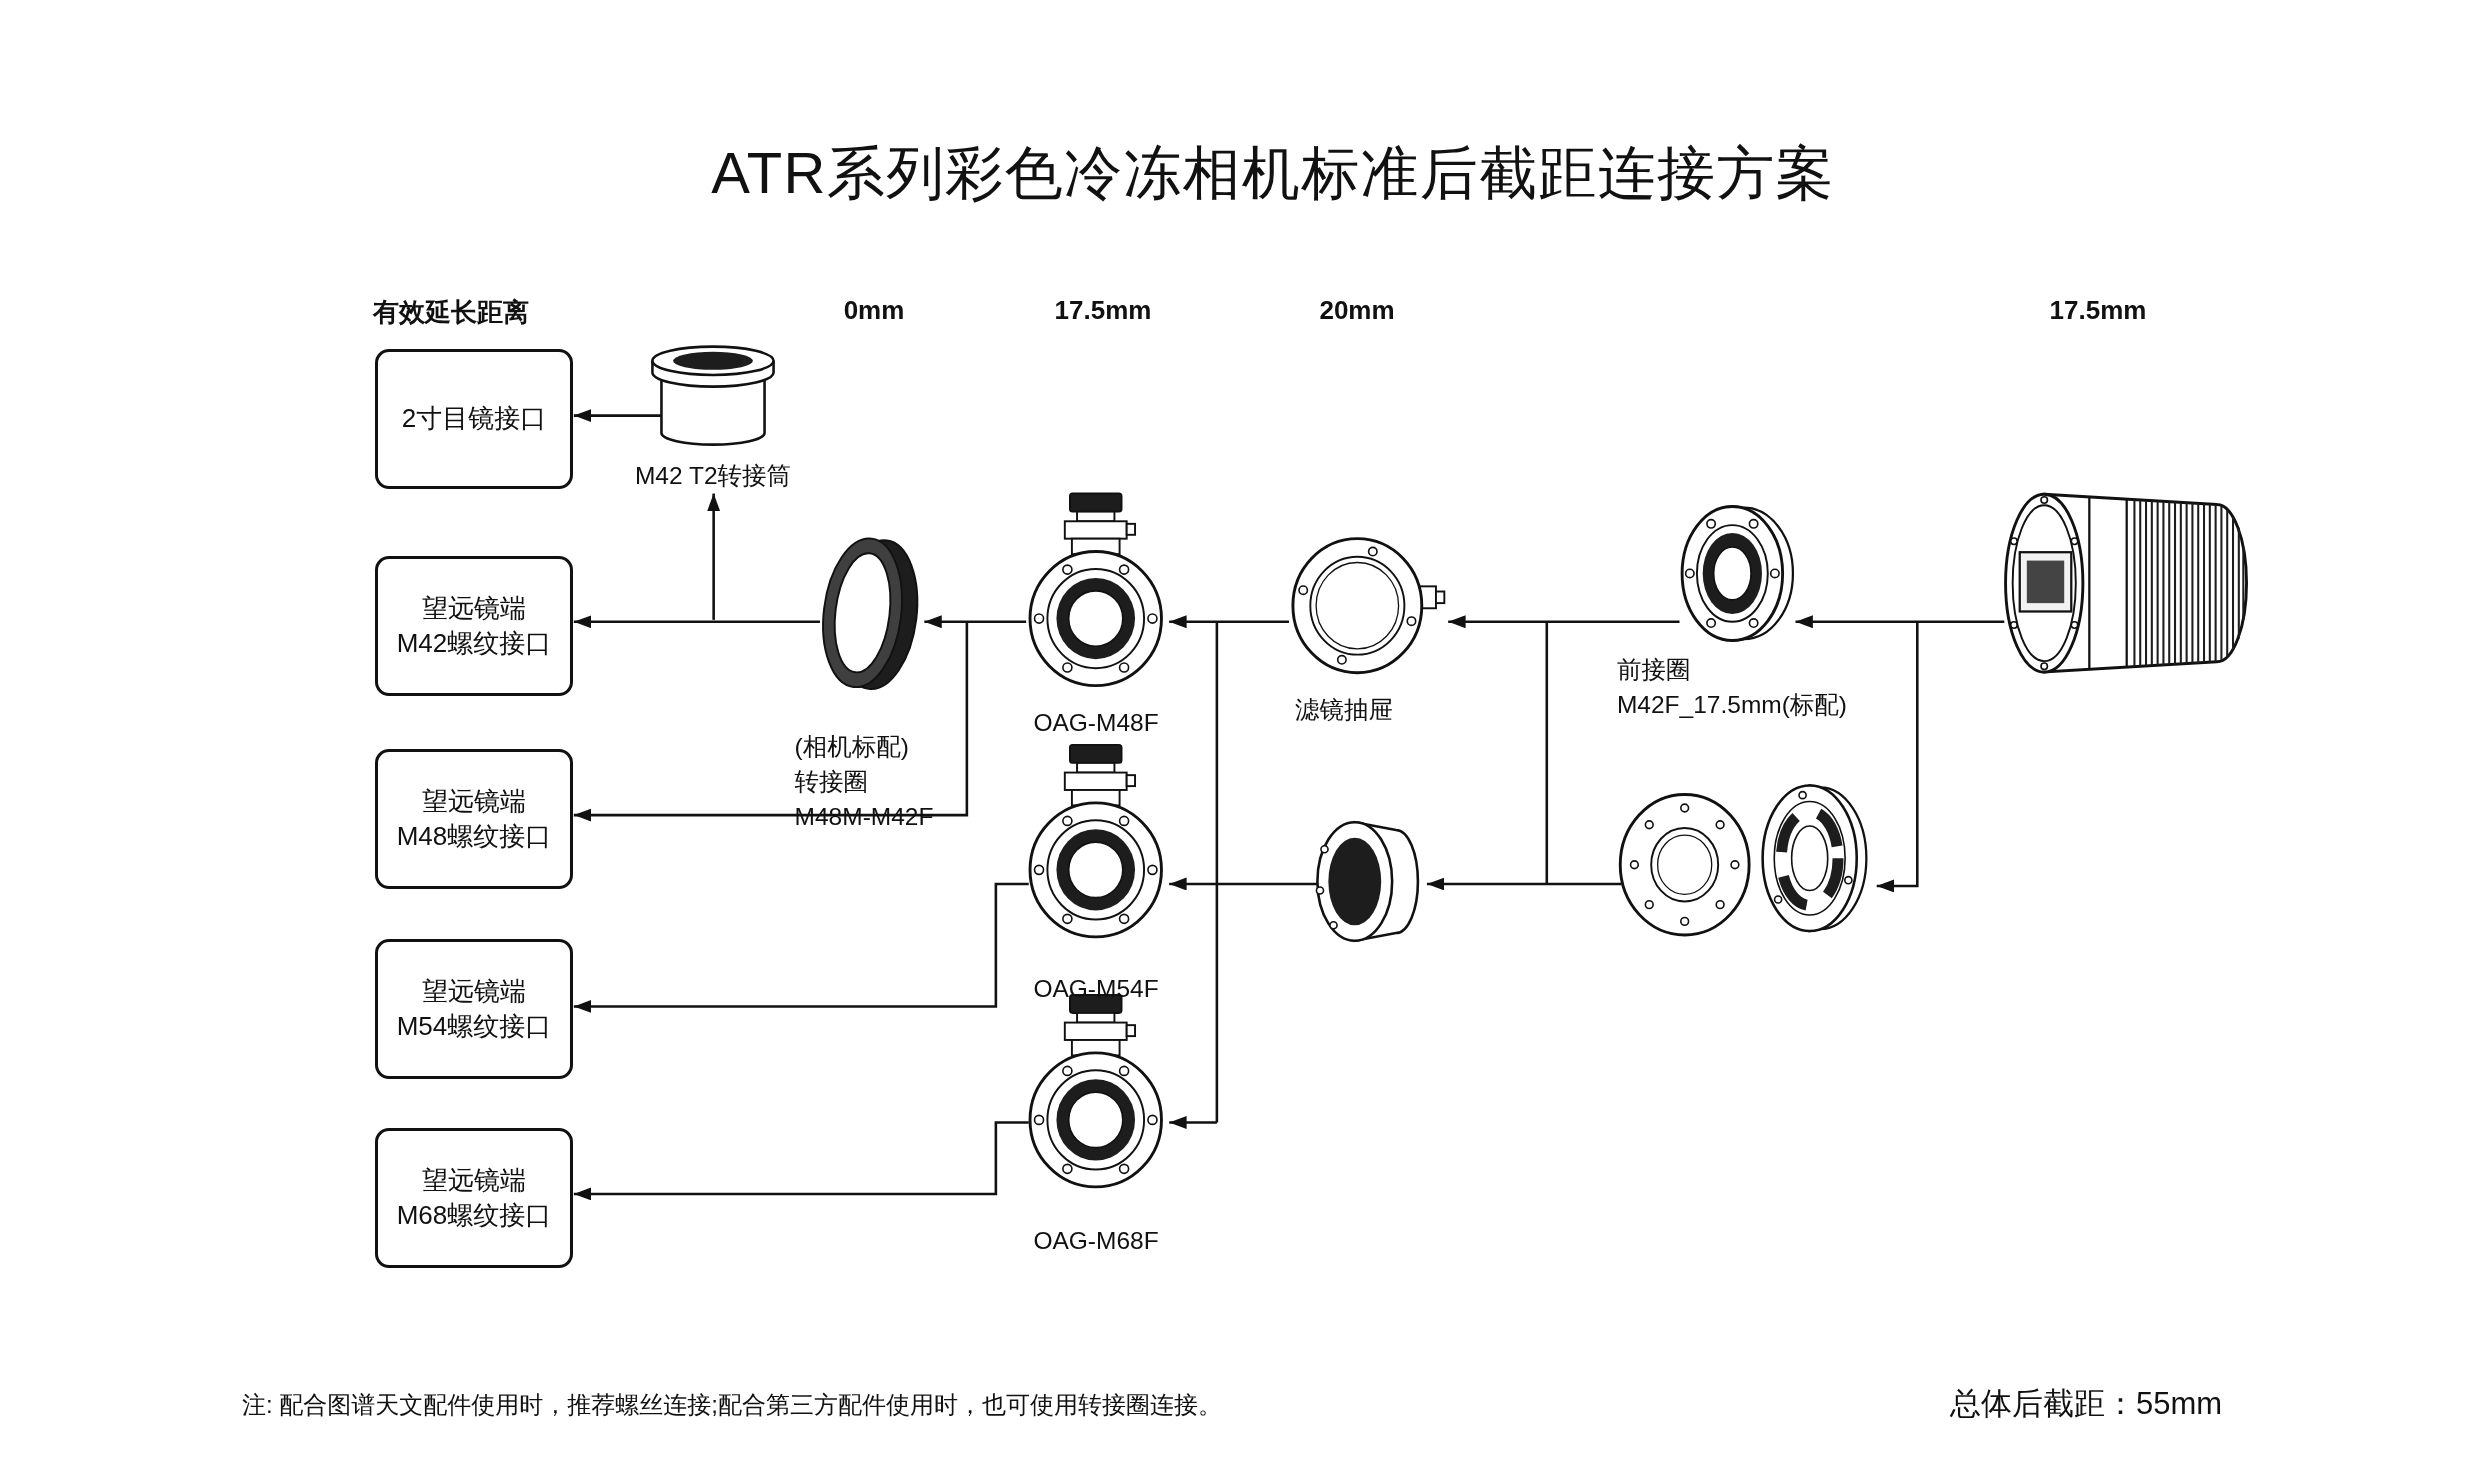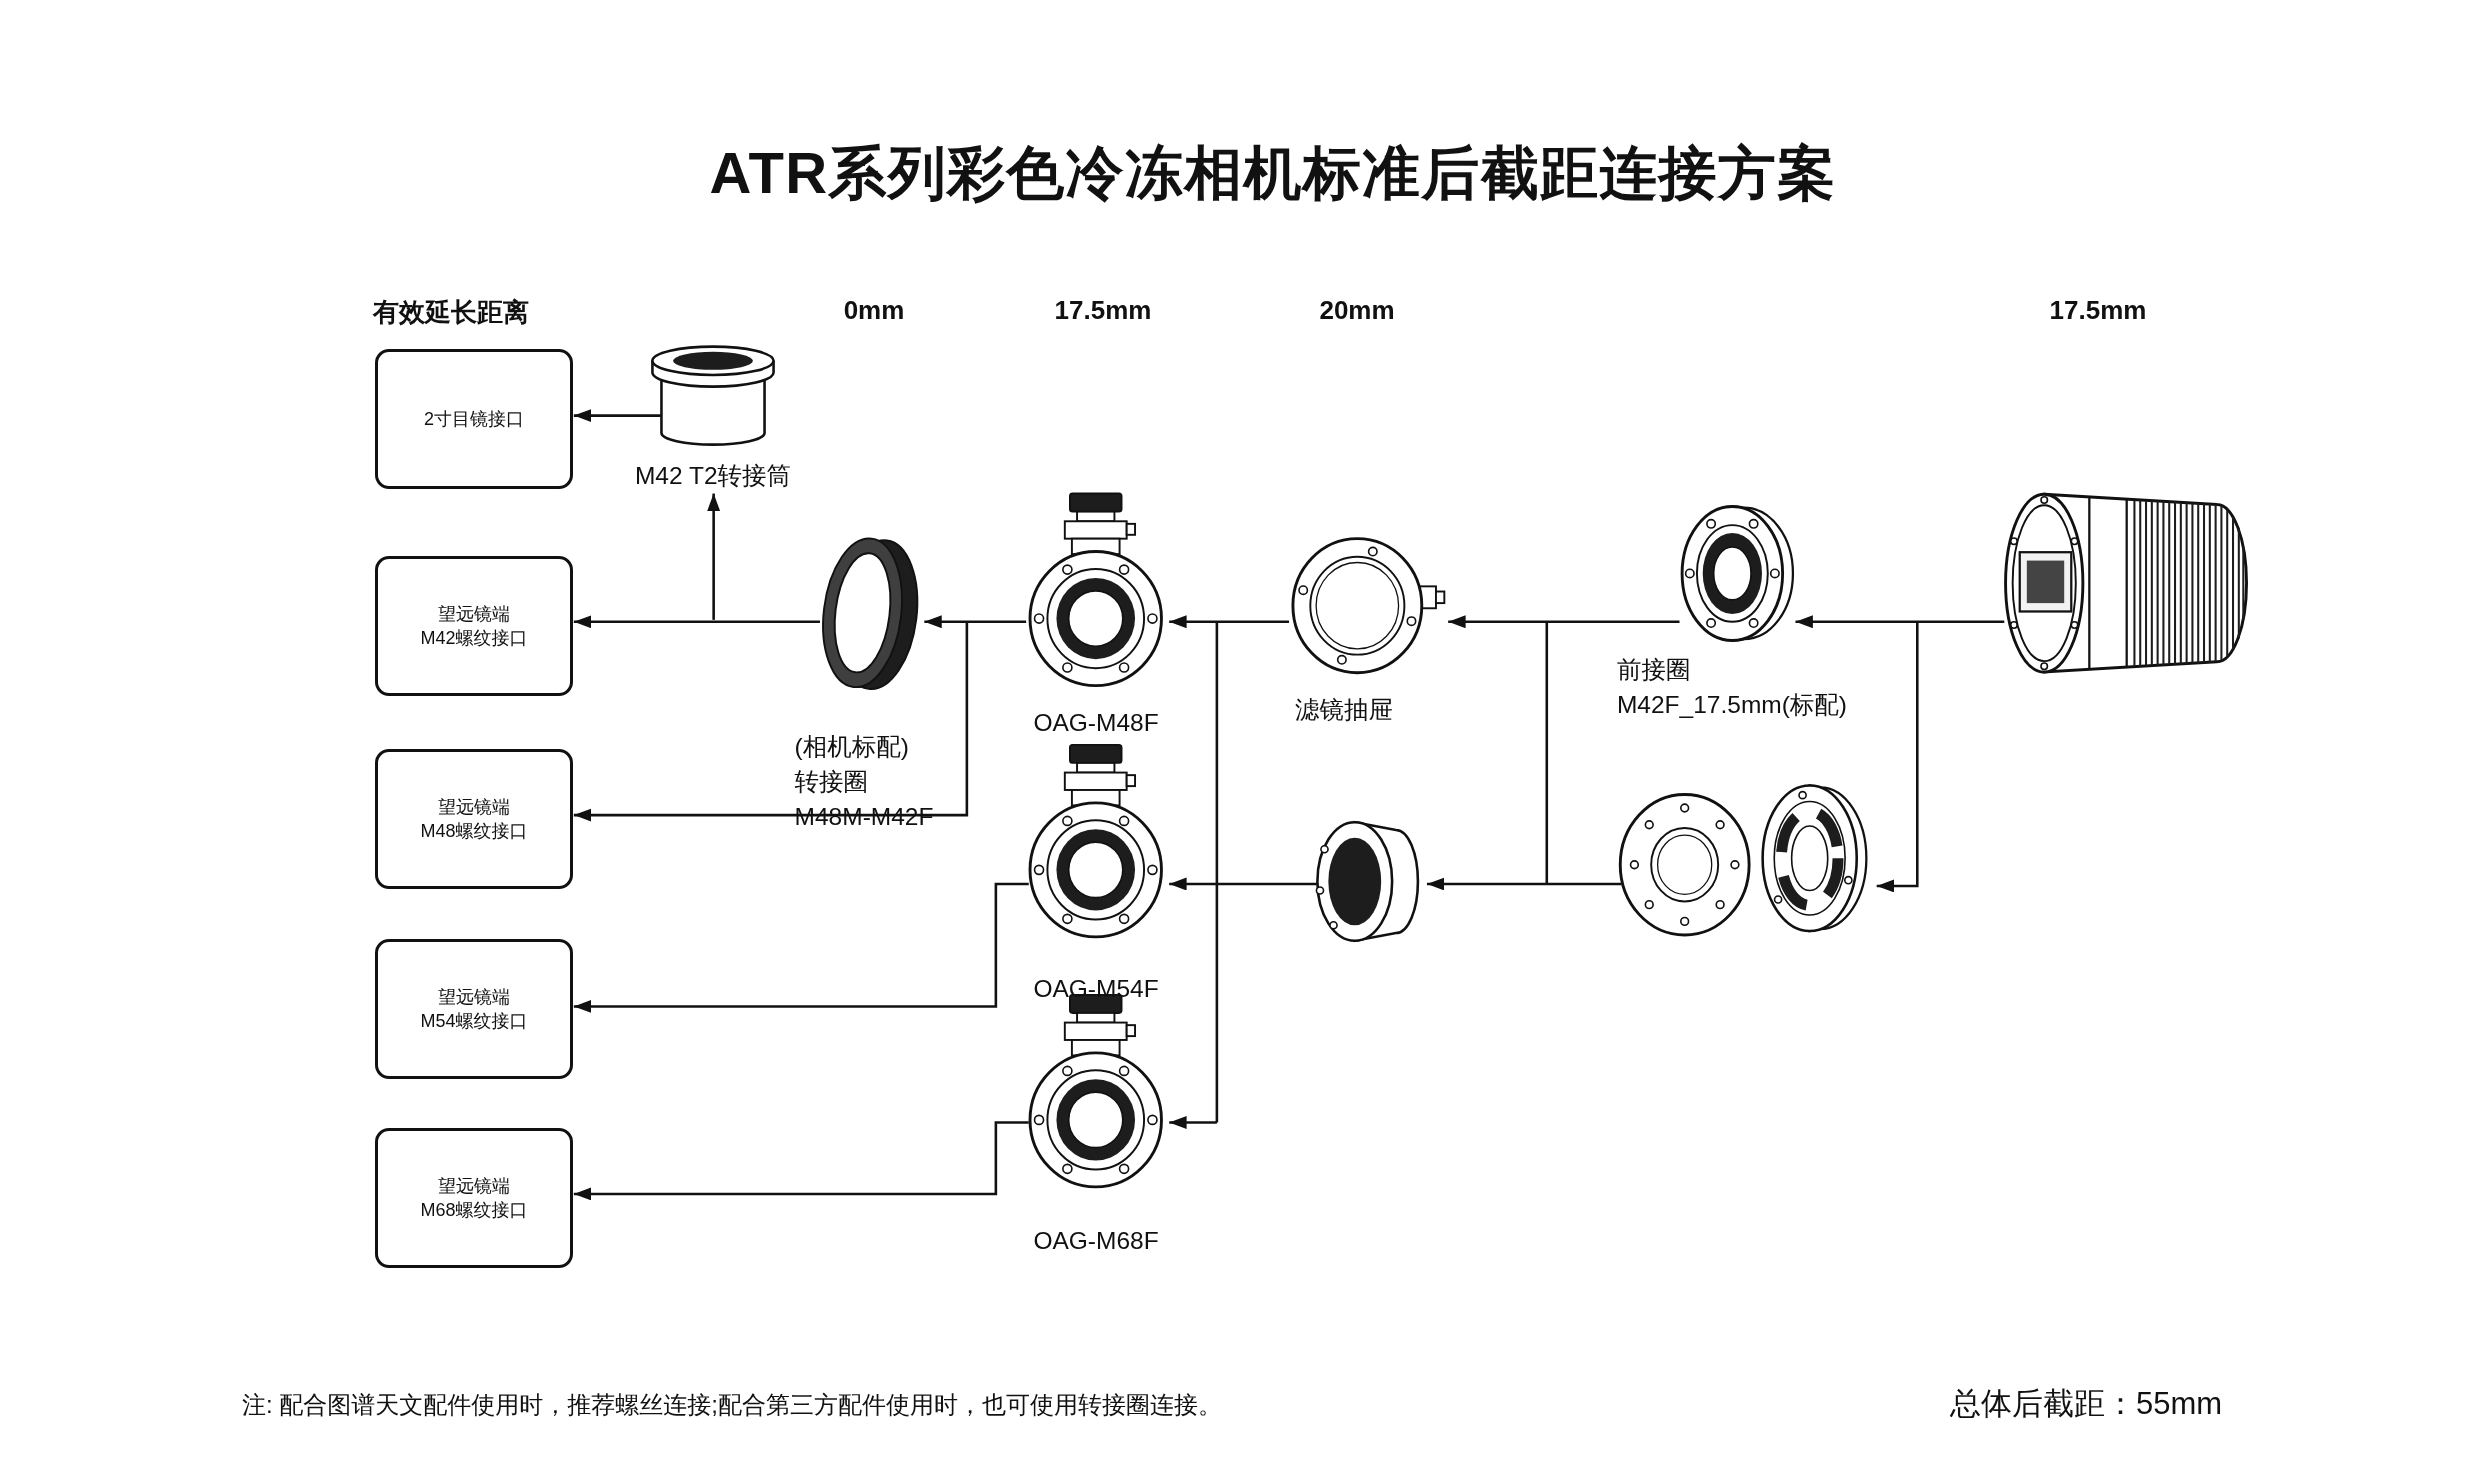--- a/index.html
+++ b/index.html
@@ -1,22 +1,22 @@
 <!DOCTYPE html>
 <html style="font-size:10.3px"><head>
 <meta charset="utf-8">
 <style>
   html,body{margin:0;padding:0}
   body{font-family:"Liberation Sans","DejaVu Sans",sans-serif;background:#fff}
   #canvas{position:relative;width:2475px;height:1482px;background:#ffffff;color:#111;overflow:hidden}
   .abs{position:absolute}
   .cx{transform:translateX(-50%)}
-  #title{font-size:58px;font-weight:bold;white-space:nowrap;letter-spacing:1.3px}
+  #title{font-size:58px;font-weight:normal;white-space:nowrap;letter-spacing:1.3px}
   .hdr{font-size:26px;font-weight:bold;white-space:nowrap}
-  .ibox{width:192px;height:134px;border:3.2px solid #111;border-radius:14px;display:flex;align-items:center;justify-content:center;text-align:center;font-size:18px;line-height:1.35;white-space:pre-line;background:#fff}
+  .ibox{width:192px;height:134px;border:3.2px solid #111;border-radius:14px;display:flex;align-items:center;justify-content:center;text-align:center;font-size:26px;line-height:1.35;white-space:pre-line;background:#fff}
   .cap{font-size:24.5px;line-height:1.42;text-align:left;white-space:pre-line}
   #note{font-size:24px;white-space:nowrap}
   #total{font-size:31px;font-weight:normal;white-space:nowrap}
   #art{position:absolute;left:0;top:0}
   .cn{fill:none;stroke:#111;stroke-width:4}
   .bolt{fill:#fff;stroke:#111;stroke-width:2.5}
 </style>
 </head>
 <body>
 

